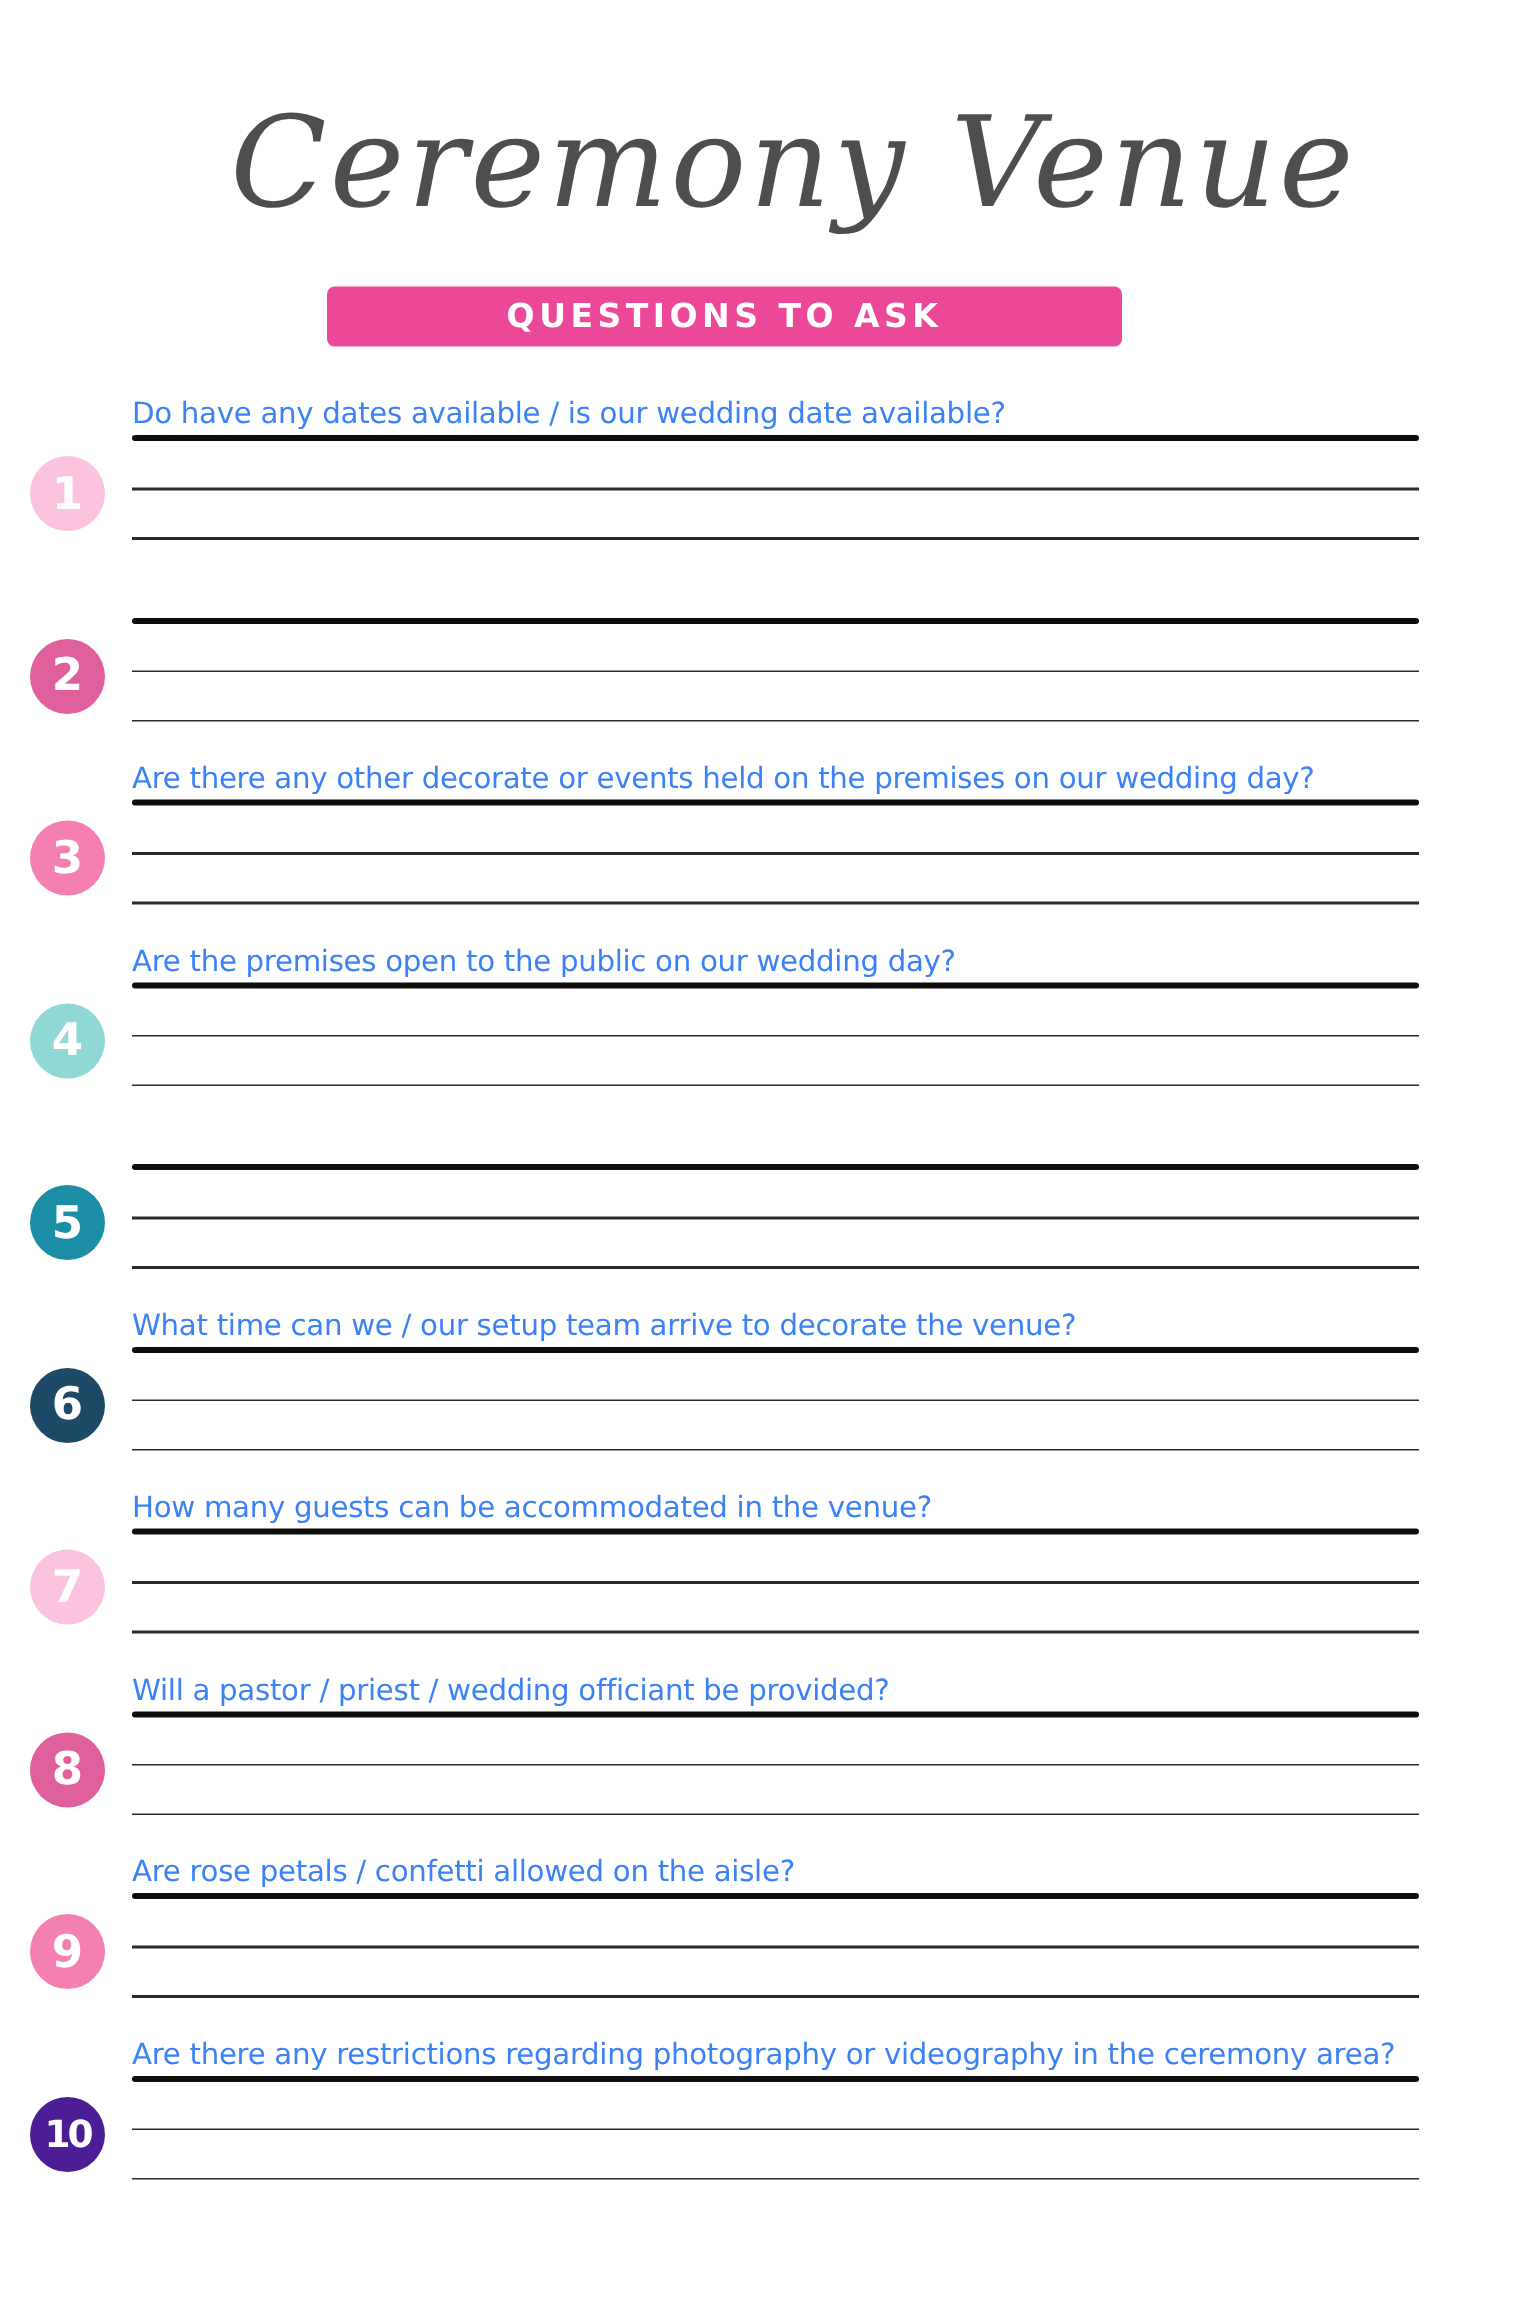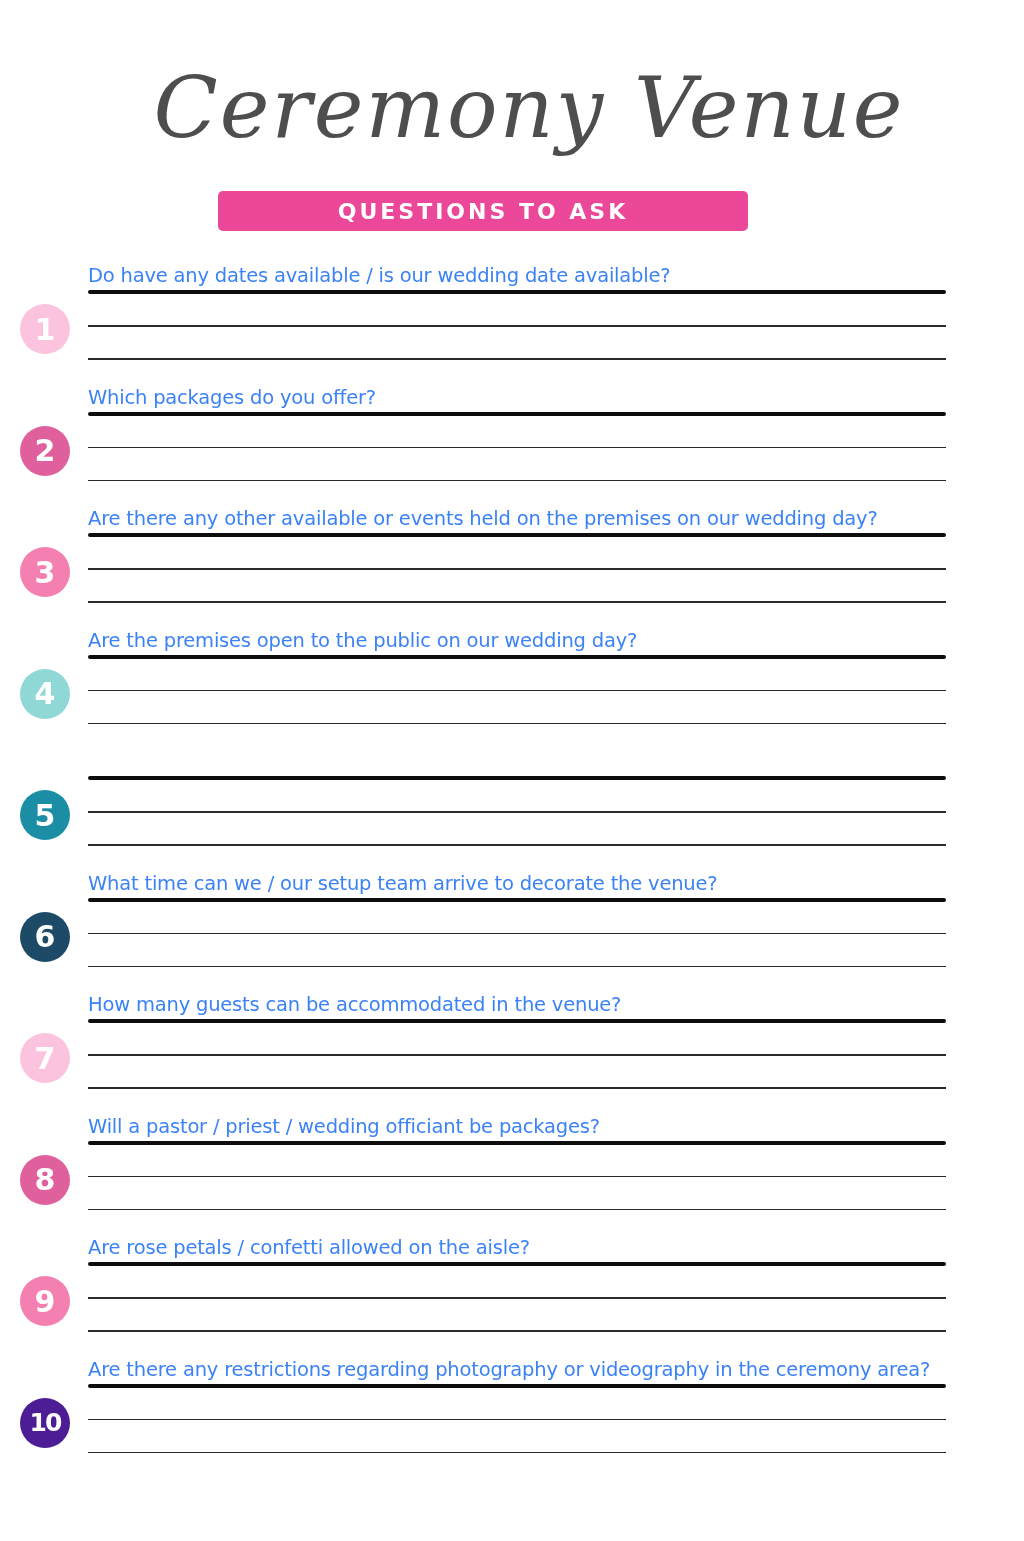--- a/index.html
+++ b/index.html
@@ -47,28 +47,27 @@
 <div id="questions">
     <div class="q" style="top: 254px;">
       <div class="num" style="background: rgb(252, 195, 222);">1</div>
       <div class="text">Do have any dates available / is our wedding date available?</div>
       <div class="thick"></div>
       <div class="thin1"></div>
       <div class="thin2"></div>
     </div>
     <div class="q" style="top: 375.5px;">
       <div class="num" style="background: rgb(224, 96, 158);">2</div>
-      <div class="text">Which packages do you offer?</div>
       <div class="thick"></div>
       <div class="thin1"></div>
       <div class="thin2"></div>
     </div>
     <div class="q" style="top: 497px;">
       <div class="num" style="background: rgb(244, 127, 177);">3</div>
-      <div class="text">Are there any other available or events held on the premises on our wedding day?</div>
+      <div class="text">Are there any other decorate or events held on the premises on our wedding day?</div>
       <div class="thick"></div>
       <div class="thin1"></div>
       <div class="thin2"></div>
     </div>
     <div class="q" style="top: 618.5px;">
       <div class="num" style="background: rgb(143, 216, 214);">4</div>
       <div class="text">Are the premises open to the public on our wedding day?</div>
       <div class="thick"></div>
       <div class="thin1"></div>
       <div class="thin2"></div>
@@ -88,21 +87,21 @@
     </div>
     <div class="q" style="top: 983px;">
       <div class="num" style="background: rgb(252, 195, 222);">7</div>
       <div class="text">How many guests can be accommodated in the venue?</div>
       <div class="thick"></div>
       <div class="thin1"></div>
       <div class="thin2"></div>
     </div>
     <div class="q" style="top: 1104.5px;">
       <div class="num" style="background: rgb(224, 96, 158);">8</div>
-      <div class="text">Will a pastor / priest / wedding officiant be packages?</div>
+      <div class="text">Will a pastor / priest / wedding officiant be provided?</div>
       <div class="thick"></div>
       <div class="thin1"></div>
       <div class="thin2"></div>
     </div>
     <div class="q" style="top: 1226px;">
       <div class="num" style="background: rgb(244, 127, 177);">9</div>
       <div class="text">Are rose petals / confetti allowed on the aisle?</div>
       <div class="thick"></div>
       <div class="thin1"></div>
       <div class="thin2"></div>

